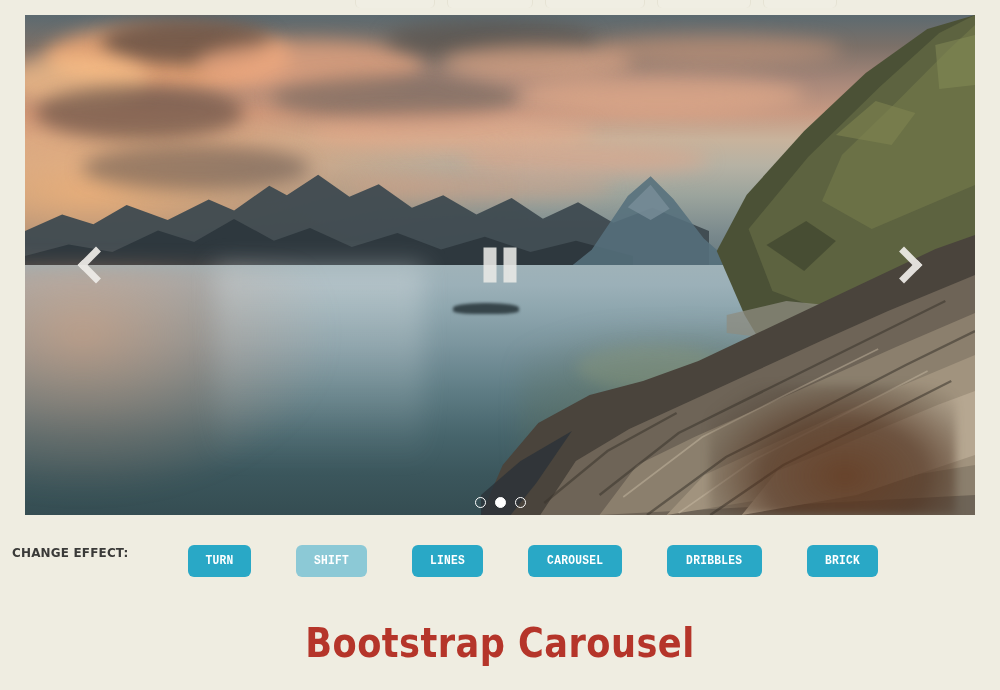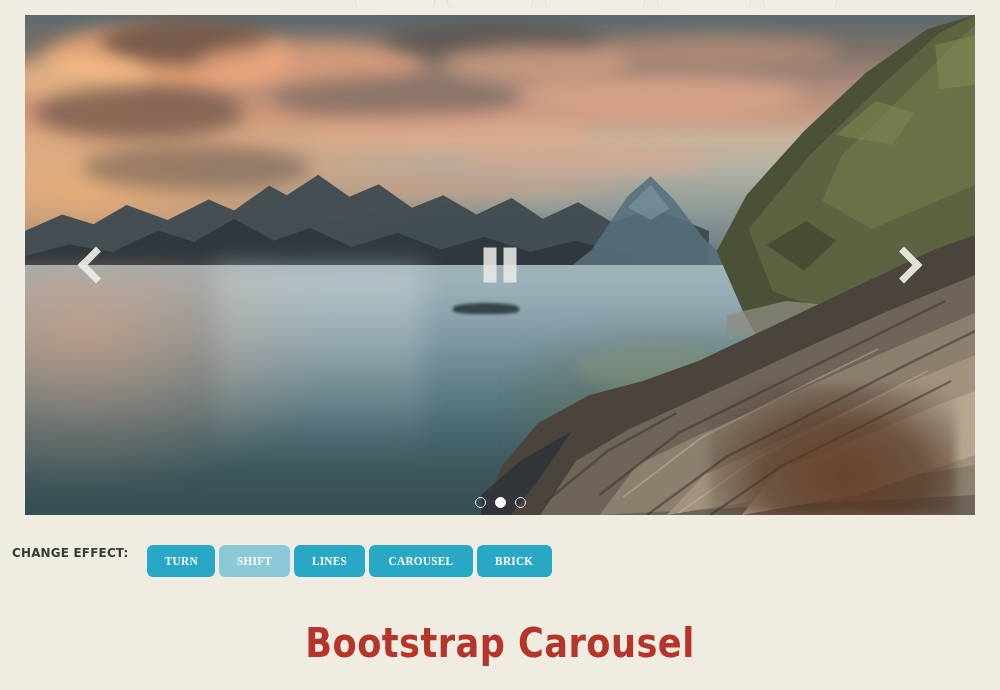--- a/index.html
+++ b/index.html
@@ -248,30 +248,31 @@
     transform-origin: left center;
     margin-right: 4px;
   }
   .fx-btn {
     height: 32px;
     padding: 0 16px;
     border: none;
     border-radius: 6px;
     background: #29a8c6;
     color: #ffffff;
-    font-family: Liberation Serif, serif;
+    font-family: Liberation Mono, monospace;
     font-size: 12.5px;
     font-weight: bold;
     letter-spacing: 0.3px;
     white-space: nowrap;
     cursor: pointer;
     display: inline-flex;
     align-items: center;
     justify-content: center;
     gap: 6px;
+    margin-left: 41px;
   }
   .fx-btn > span { transform: scaleX(0.9); display: inline-block; }
   .fx-btn.active { background: #8cc9d6; }
 
   
   .page-title {
     position: absolute;
     left: 0; right: 0;
     top: 620px;
     text-align: center;
@@ -411,18 +412,21 @@
   <button class="fx-btn active">
     <span>SHIFT</span>
   </button>
   <button class="fx-btn">
     <span>LINES</span>
   </button>
   <button class="fx-btn">
     <span>CAROUSEL</span>
   </button>
   <button class="fx-btn">
+    <span>DRIBBLES</span>
+  </button>
+  <button class="fx-btn">
     <span>BRICK</span>
   </button>
 
 </div>
 
 <div class="page-title">Bootstrap Carousel</div>
 
 </body></html>

